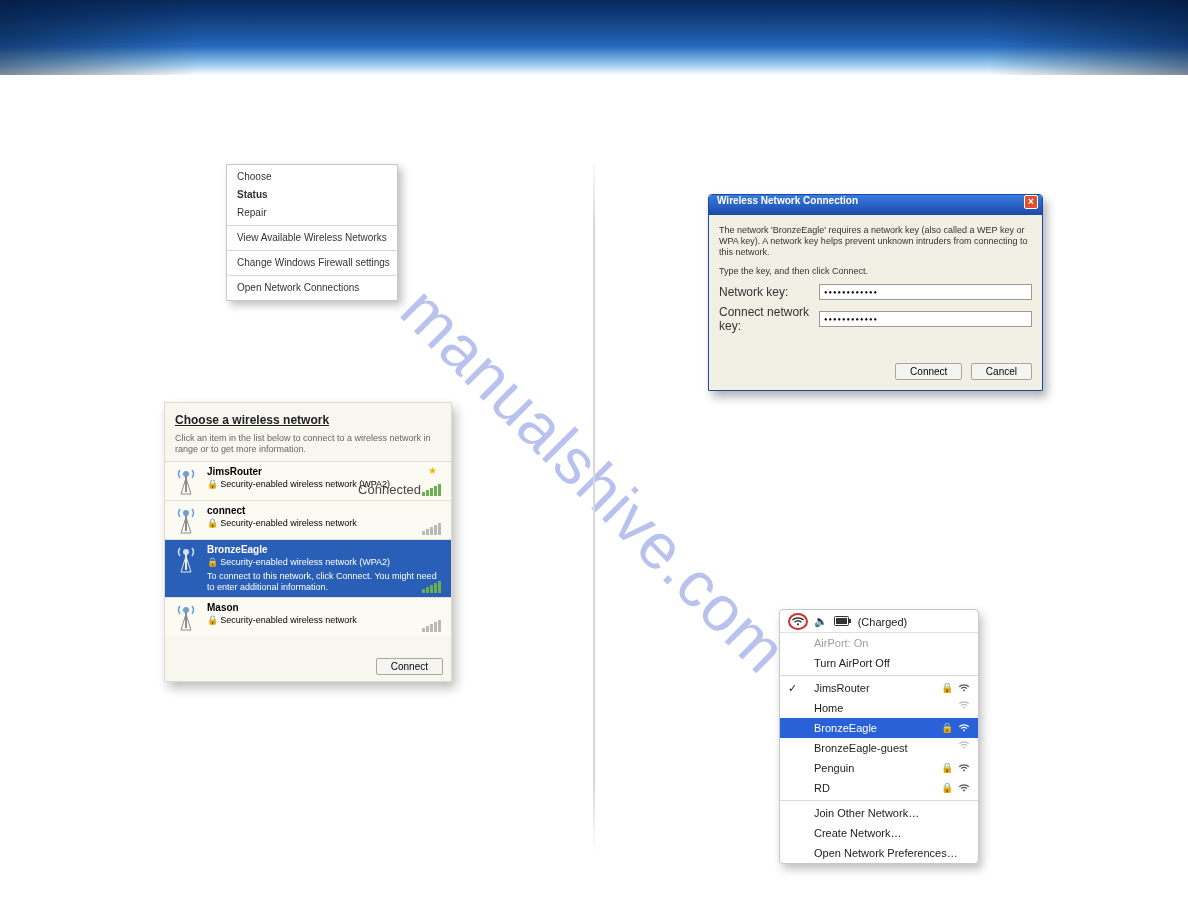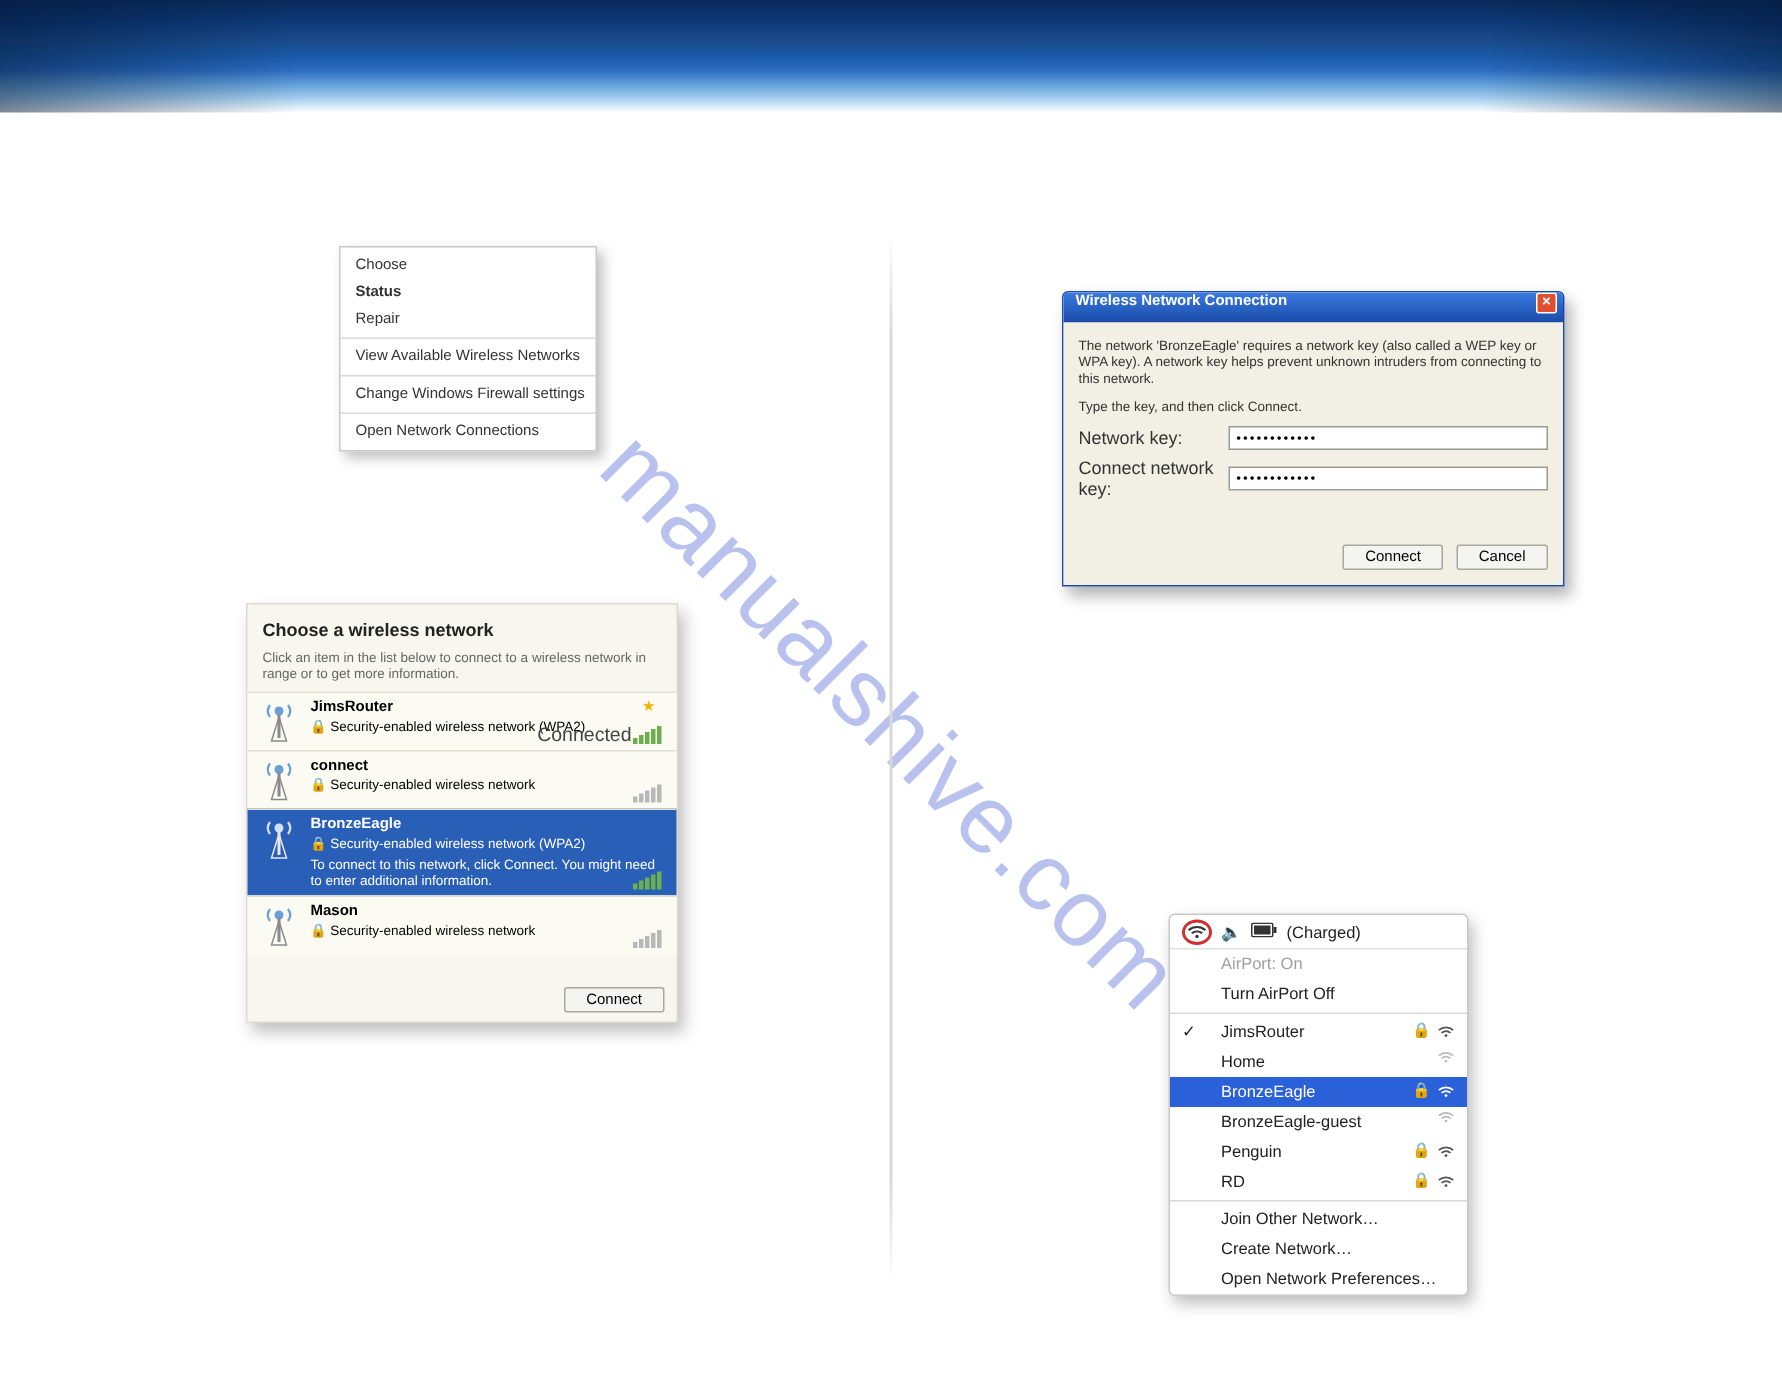--- a/index.html
+++ b/index.html
@@ -45,21 +45,21 @@
   .ctx-menu .bold { font-weight: bold; }
   .ctx-menu .sep { height: 1px; background: #d8d8d8; margin: 0; }
 
   
   .choose {
     position: absolute; left: 164px; top: 402px; width: 288px; height: 280px;
     background: #f7f7ef; border: 1px solid #dcdccc;
     box-shadow: 4px 6px 10px rgba(0,0,0,0.25);
     font-family: Tahoma, Arial, sans-serif;
   }
-  .choose .title { font-size: 12px; font-weight: bold; padding: 10px 10px 6px 10px; color: #222; }
+  .choose .title { font-size: 12px; font-weight: bold; padding: 10px 10px 6px 10px; color: #222; text-decoration: underline; }
   .choose .hint  { font-size: 9px; color: #666; padding: 0 10px 6px 10px; line-height: 11px; }
   .choose .list  { }
   .netrow {
     display: flex; align-items: flex-start; gap: 8px;
     padding: 4px 8px 4px 8px; border-top: 1px solid #e0e0d0; background: #fbfbf4;
     position: relative;
   }
   .netrow.selected { background: #2a5fb8; color: #fff; }
   .netrow .ant {
     width: 26px; height: 30px; flex-shrink: 0; position: relative;

